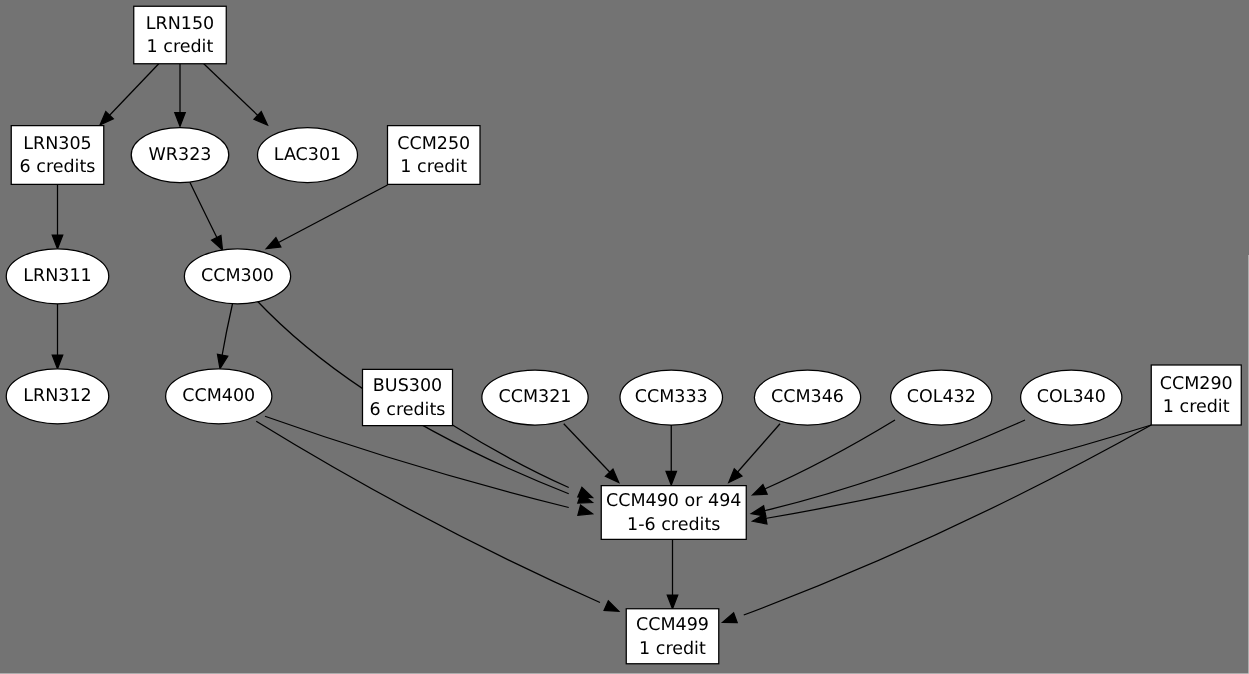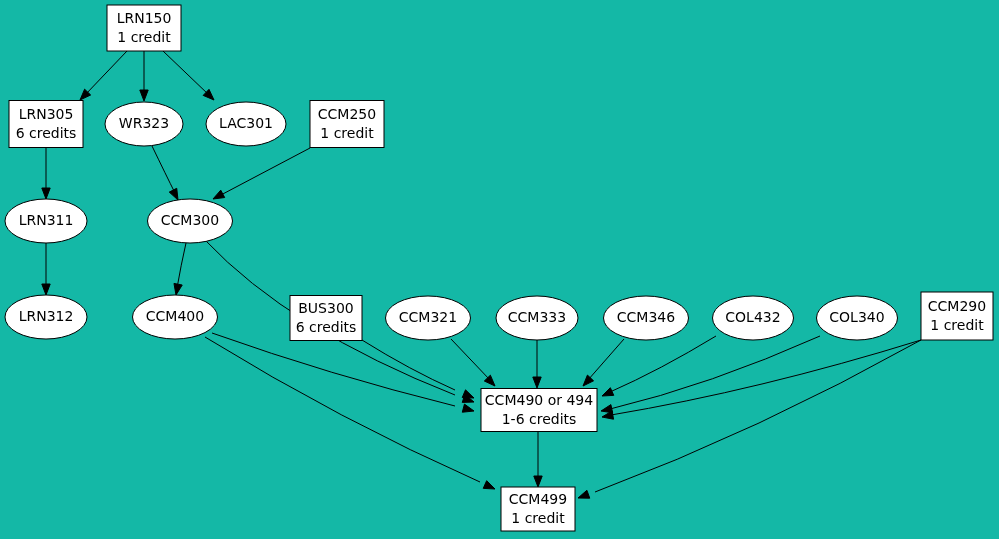--- a/index.html
+++ b/index.html
@@ -5,21 +5,21 @@
 <style>
   html, body {
     margin: 0;
     padding: 0;
     background: #ffffff;
   }
   #canvas {
     position: relative;
     width: 999px;
     height: 539px;
-    background: #14b8a6;
+    background: #737373;
     overflow: hidden;
   }
   svg#graph {
     display: block;
     width: 999px;
     height: 539px;
   }
   .node-shape {
     fill: #ffffff;
     stroke: #000000;

